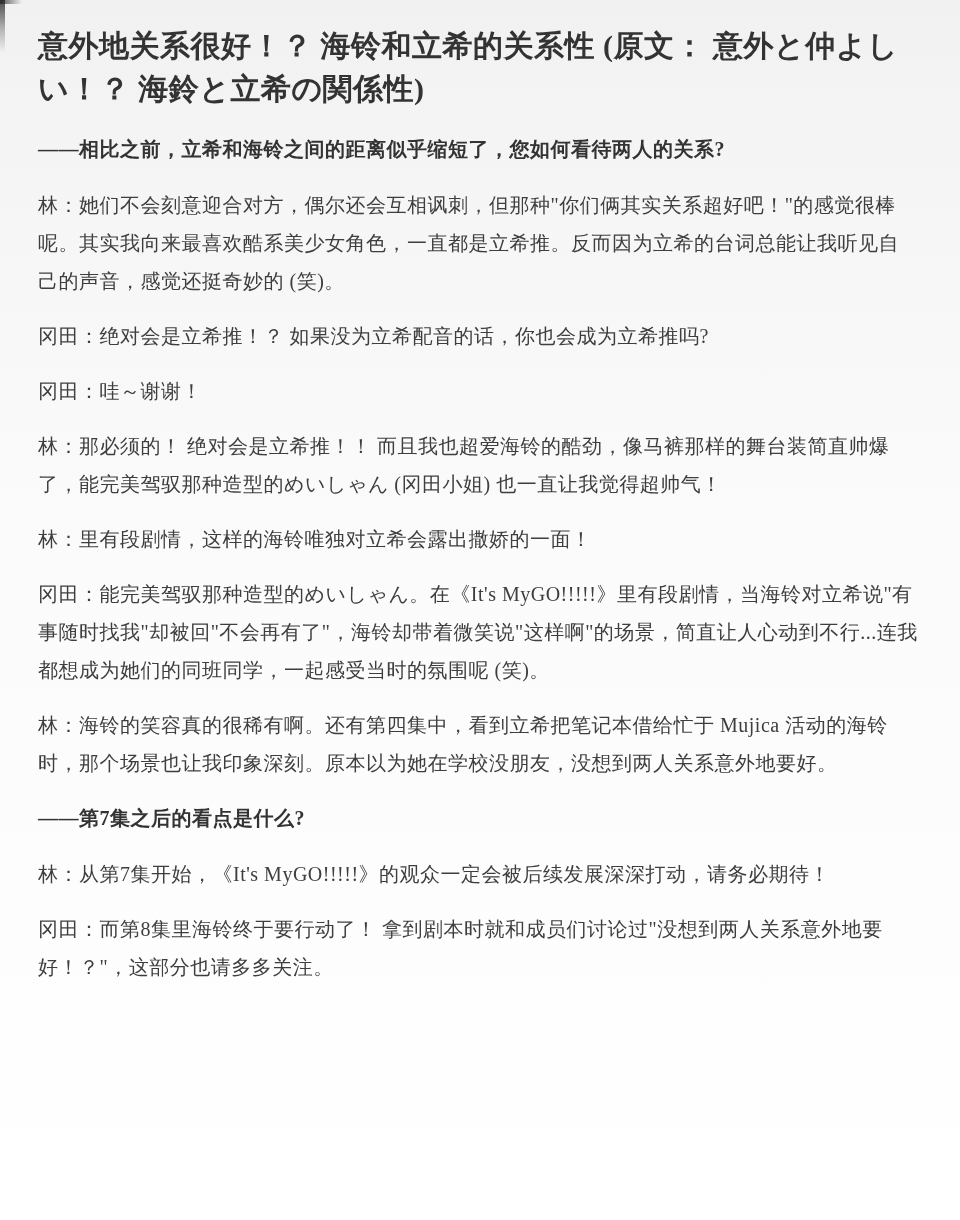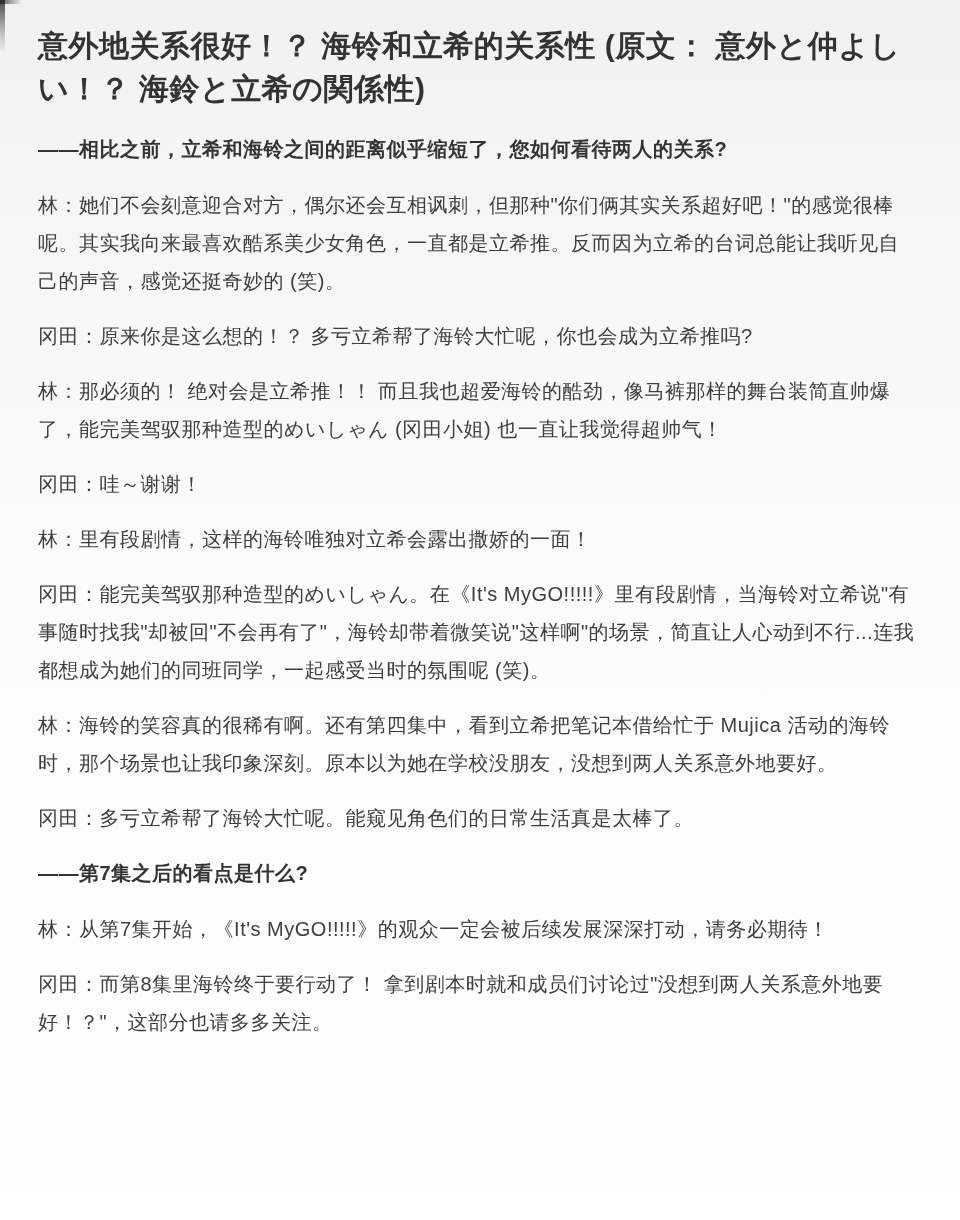--- a/index.html
+++ b/index.html
@@ -14,20 +14,21 @@
     font-family: "Liberation Sans", "DejaVu Sans", sans-serif;
     color: var(--text-color, #3e3e3e);
     -webkit-font-smoothing: antialiased;
   }
   .page {
     position: relative;
     width: 960px;
     height: 1220px;
     box-sizing: border-box;
     padding: 24px 42px 20px 38px;
+    font-family: Liberation Serif, serif;
   }
   
   .edge-artifact {
     position: absolute;
     left: 0;
     top: 0;
     width: 5px;
     height: 52px;
     background: linear-gradient(180deg, rgba(35,35,35,0.8) 0%, rgba(60,60,60,0.35) 55%, rgba(90,90,90,0) 100%);
     filter: blur(0.6px);
@@ -72,24 +73,23 @@
 
 <div class="page">
   <div class="edge-artifact"></div>
   <div class="edge-artifact-top"></div>
 
   <h1 class="title">意外地关系很好！？ 海铃和立希的关系性 (原文： 意外と仲よしい！？ 海鈴と立希の関係性)</h1>
 
   <div id="blocks">
       <p class="question"><span>——相比之前，立希和海铃之间的距离似乎缩短了，您如何看待两人的关系?</span></p>
       <p class="para"><span class="speaker">林：</span><span>她们不会刻意迎合对方，偶尔还会互相讽刺，但那种"你们俩其实关系超好吧！"的感觉很棒呢。其实我向来最喜欢酷系美少女角色，一直都是立希推。反而因为立希的台词总能让我听见自己的声音，感觉还挺奇妙的 (笑)。</span></p>
-      <p class="para"><span class="speaker">冈田：</span><span>原来你是这么想的！？ 多亏立希帮了海铃大忙呢，你也会成为立希推吗?</span></p>
+      <p class="para"><span class="speaker">冈田：</span><span>绝对会是立希推！？ 如果没为立希配音的话，你也会成为立希推吗?</span></p>
+      <p class="para"><span class="speaker">冈田：</span><span>哇～谢谢！</span></p>
       <p class="para"><span class="speaker">林：</span><span>那必须的！ 绝对会是立希推！！ 而且我也超爱海铃的酷劲，像马裤那样的舞台装简直帅爆了，能完美驾驭那种造型的めいしゃん (冈田小姐) 也一直让我觉得超帅气！</span></p>
-      <p class="para"><span class="speaker">冈田：</span><span>哇～谢谢！</span></p>
       <p class="para"><span class="speaker">林：</span><span>里有段剧情，这样的海铃唯独对立希会露出撒娇的一面！</span></p>
       <p class="para"><span class="speaker">冈田：</span><span>能完美驾驭那种造型的めいしゃん。在《It's MyGO!!!!!》里有段剧情，当海铃对立希说"有事随时找我"却被回"不会再有了"，海铃却带着微笑说"这样啊"的场景，简直让人心动到不行...连我都想成为她们的同班同学，一起感受当时的氛围呢 (笑)。</span></p>
       <p class="para"><span class="speaker">林：</span><span>海铃的笑容真的很稀有啊。还有第四集中，看到立希把笔记本借给忙于 Mujica 活动的海铃时，那个场景也让我印象深刻。原本以为她在学校没朋友，没想到两人关系意外地要好。</span></p>
-      <p class="para"><span class="speaker">冈田：</span><span>多亏立希帮了海铃大忙呢。能窥见角色们的日常生活真是太棒了。</span></p>
       <p class="question"><span>——第7集之后的看点是什么?</span></p>
       <p class="para"><span class="speaker">林：</span><span>从第7集开始，《It's MyGO!!!!!》的观众一定会被后续发展深深打动，请务必期待！</span></p>
       <p class="para"><span class="speaker">冈田：</span><span>而第8集里海铃终于要行动了！ 拿到剧本时就和成员们讨论过"没想到两人关系意外地要好！？"，这部分也请多多关注。</span></p>
     </div>
 </div>
 
 </body></html>

